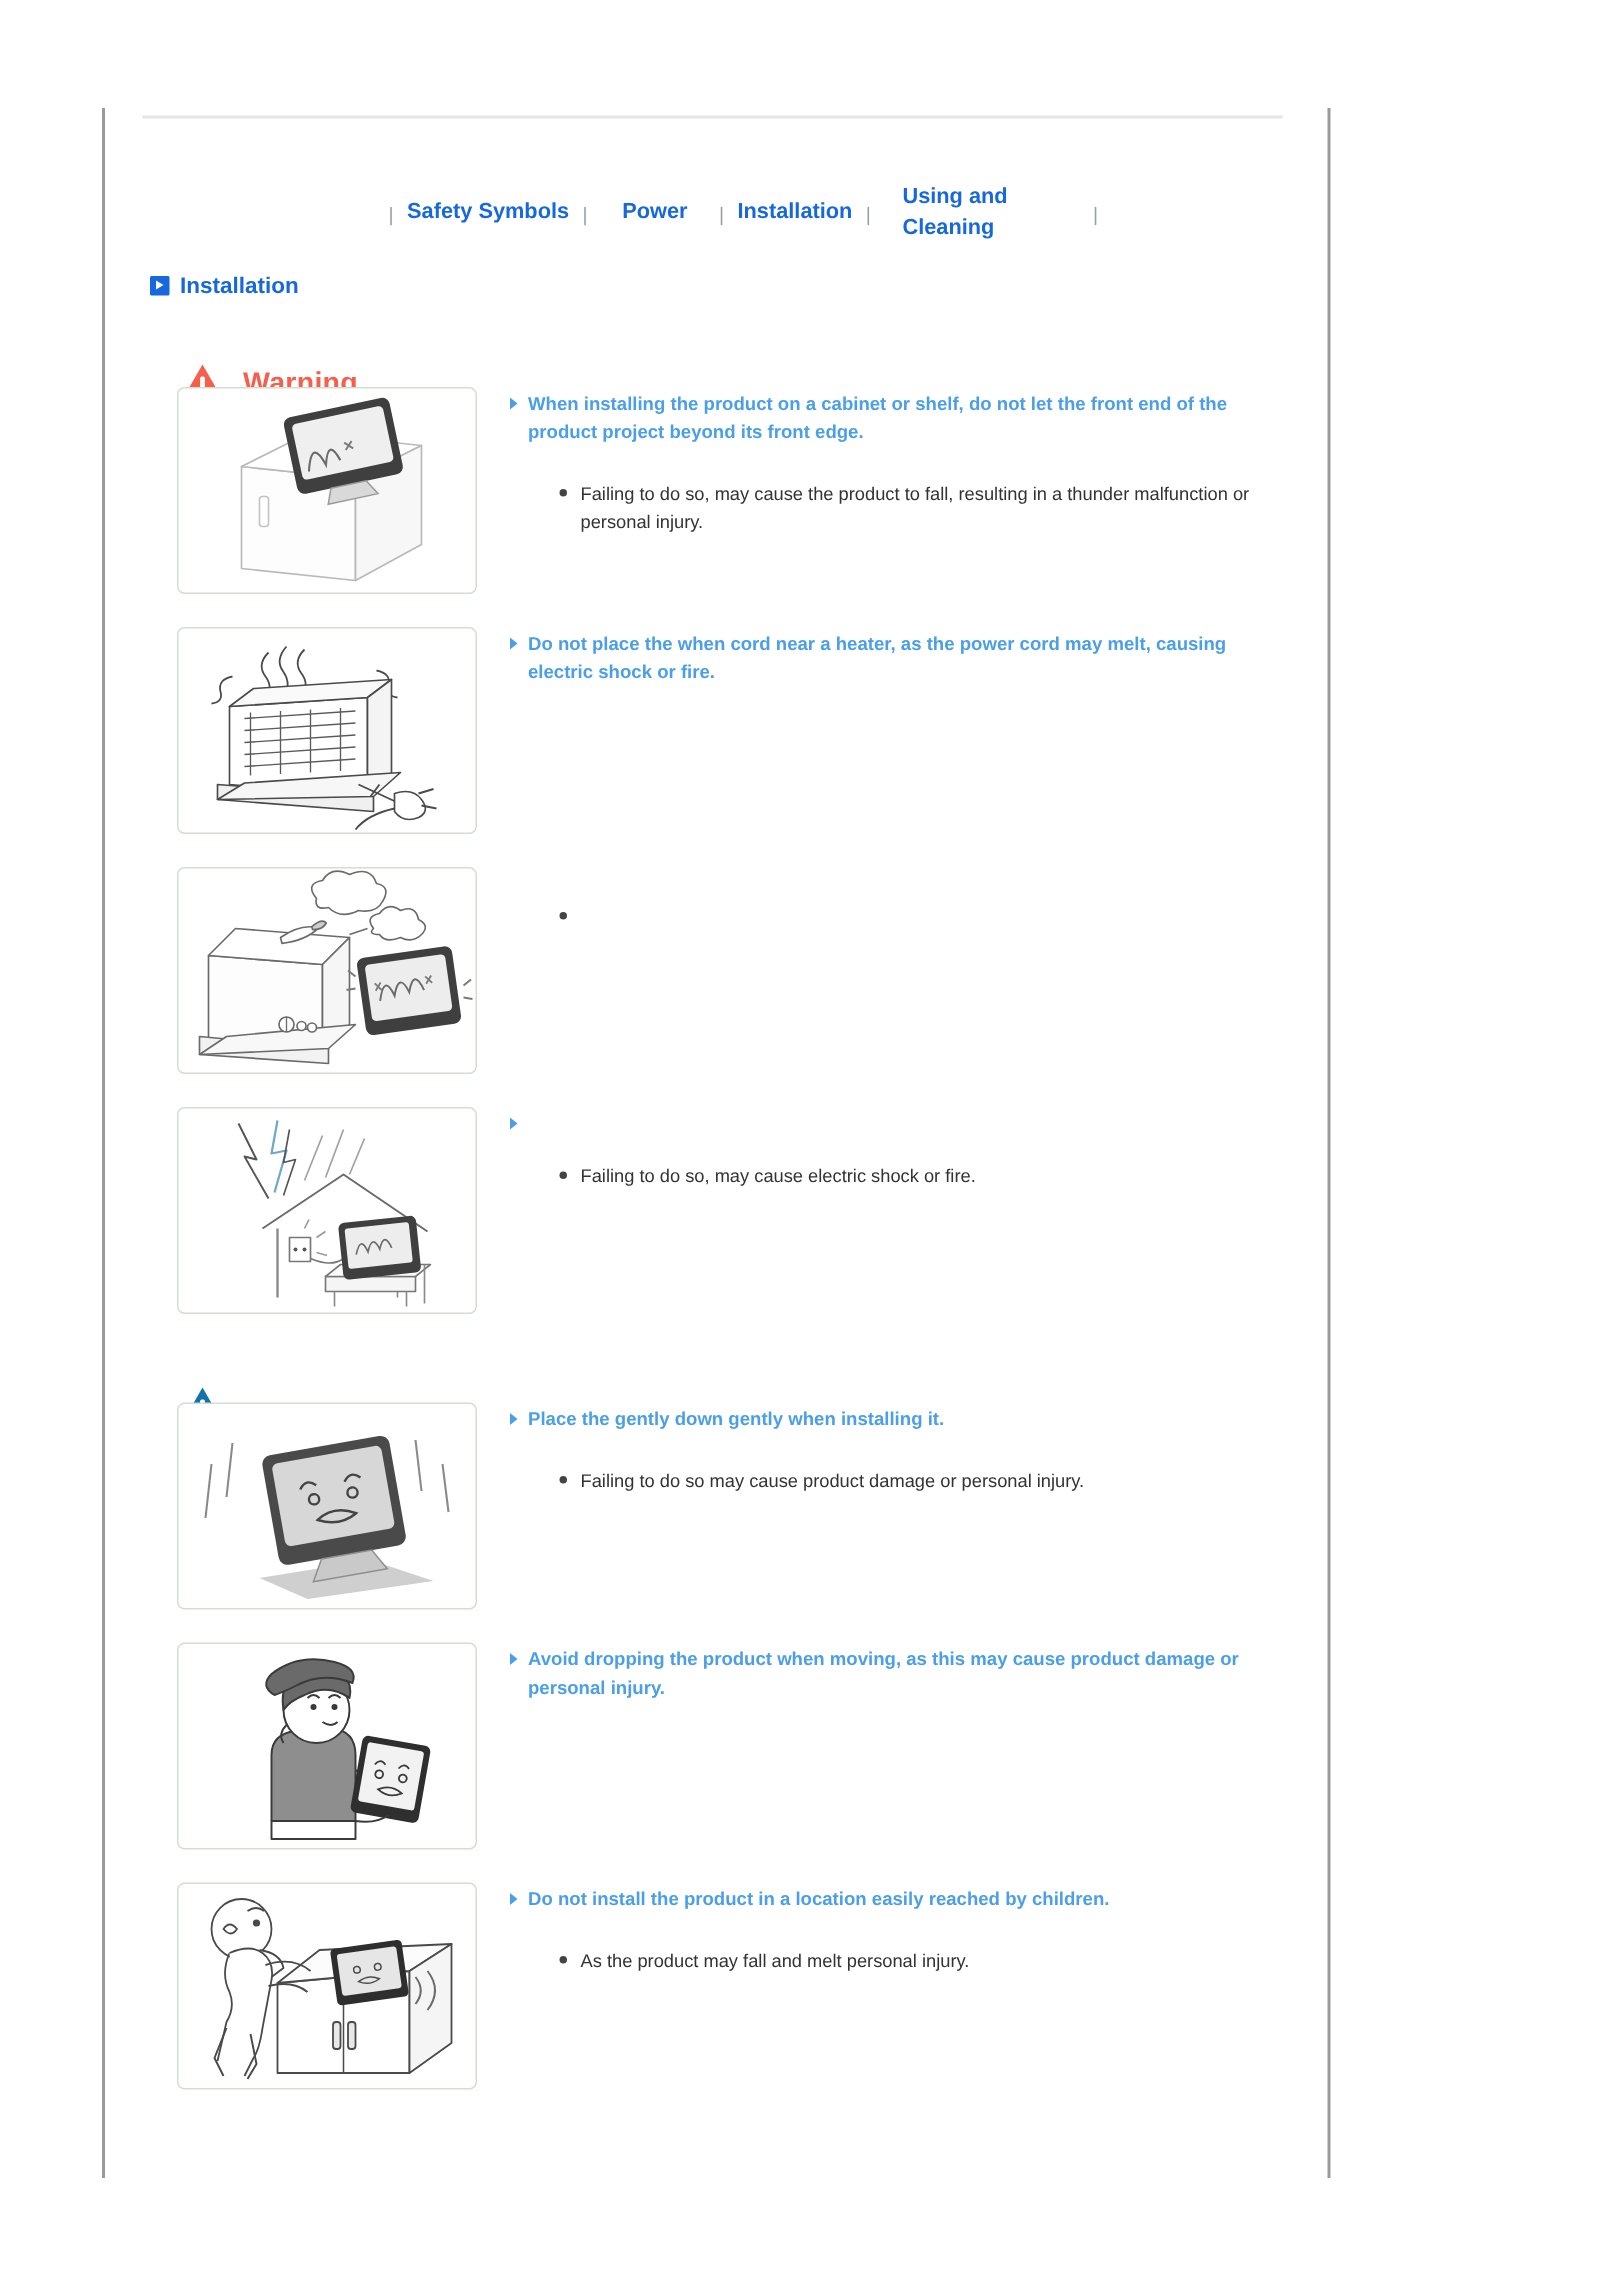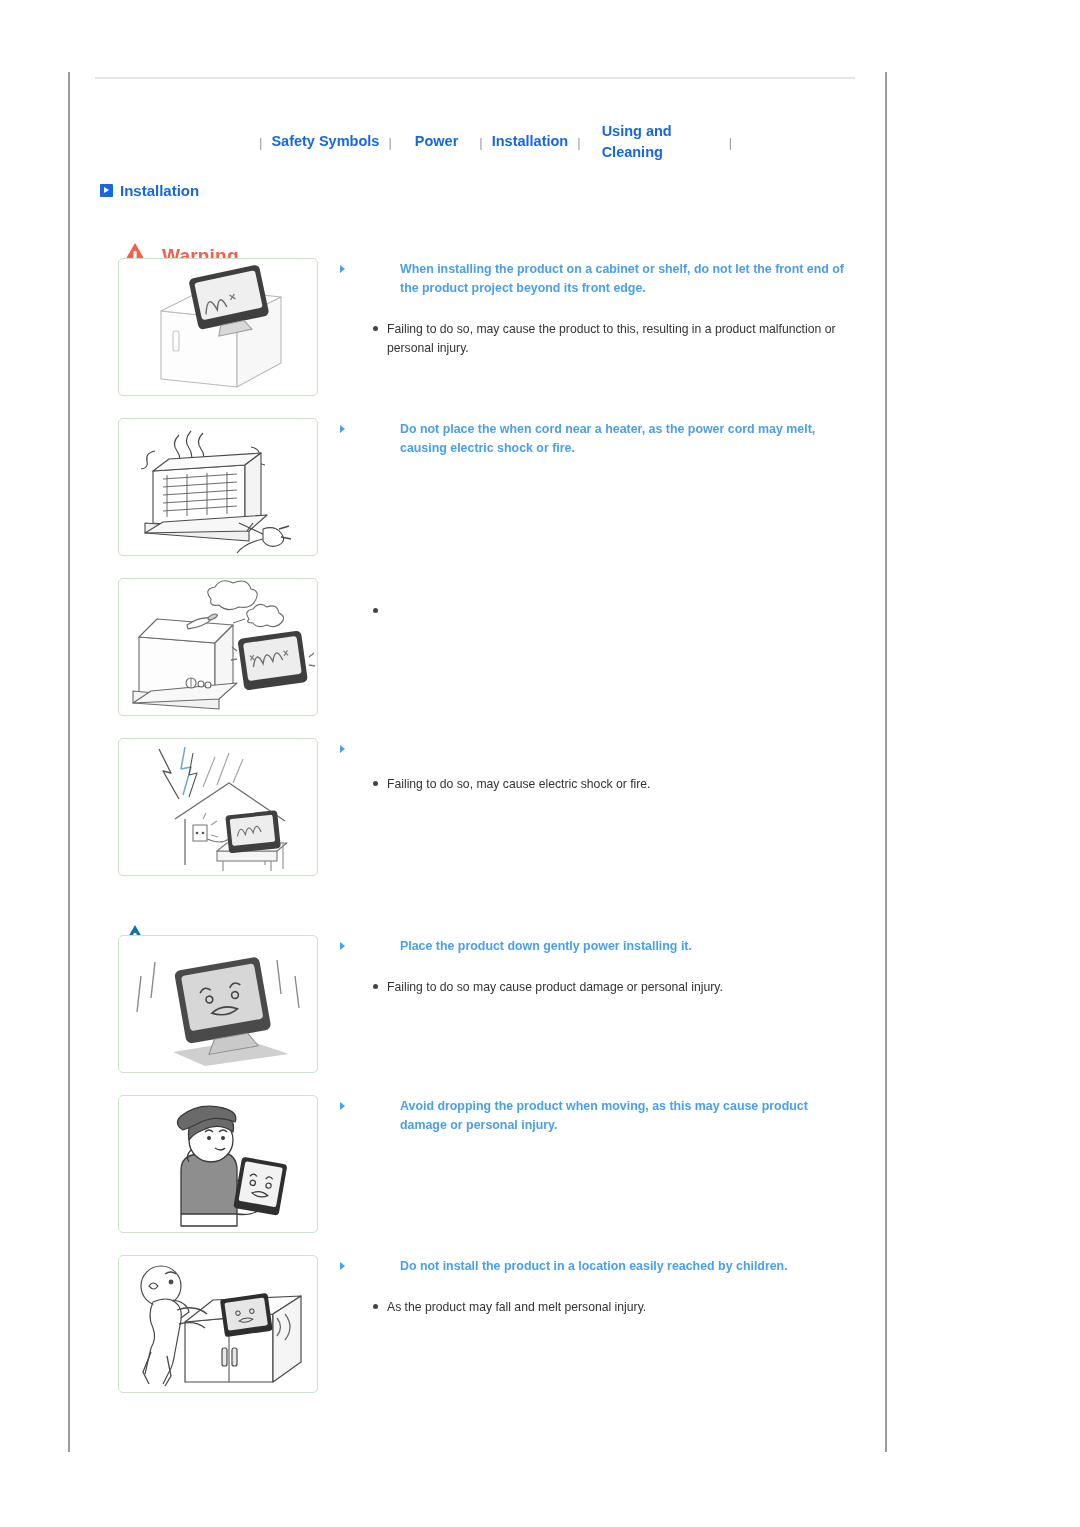--- a/index.html
+++ b/index.html
@@ -154,21 +154,20 @@
     width: 0; height: 0;
     border-left: 5px solid #4b9fe8;
     border-top: 4px solid transparent;
     border-bottom: 4px solid transparent;
   }
   .head-text {
     color: #4b9fe8;
     font-size: 12.4px;
     font-weight: bold;
     line-height: 1.55;
-    margin-left: 48px;
   }
   .sub-row {
     display: flex;
     align-items: flex-start;
     gap: 9px;
     margin-top: 22px;
     margin-left: 33px;
   }
   .dot {
     flex: 0 0 auto;
@@ -242,21 +241,21 @@
         </g>
       </svg>
     </div>
     <div class="item-text">
       <div class="head-row">
         <span class="arrow"></span>
         <span class="head-text">When installing the product on a cabinet or shelf, do not let the front end of the product project beyond its front edge.</span>
       </div>
       <div class="sub-row">
         <span class="dot"></span>
-        <span class="sub-text">Failing to do so, may cause the product to this, resulting in a product malfunction or personal injury.</span>
+        <span class="sub-text">Failing to do so, may cause the product to fall, resulting in a thunder malfunction or personal injury.</span>
       </div>
     </div>
   </div>
 
   <div class="item" style="top:418px;">
     <div class="thumb">
       <svg width="198" height="136" viewBox="0 0 198 136">
         <g fill="none" stroke="#4a4a4a" stroke-width="1.1" stroke-linejoin="round">
           <path d="M60 16 q-8 8 -2 16 q6 8 -1 16" stroke-width="1.2"></path>
           <path d="M72 12 q-8 9 -2 17 q6 9 -1 17" stroke-width="1.2"></path>
@@ -407,21 +406,21 @@
             <circle cx="118" cy="62" r="3.4"></circle>
             <path d="M92 76 q12 -8 26 0 q-12 7 -26 0 Z"></path>
           </g>
           <path d="M90 102 L124 102 L132 116 L82 116 Z" fill="#c9c9c9" stroke="#8f8f8f" stroke-width="1"></path>
         </g>
       </svg>
     </div>
     <div class="item-text">
       <div class="head-row">
         <span class="arrow"></span>
-        <span class="head-text">Place the product down gently power installing it.</span>
+        <span class="head-text">Place the gently down gently when installing it.</span>
       </div>
       <div class="sub-row">
         <span class="dot"></span>
         <span class="sub-text">Failing to do so may cause product damage or personal injury.</span>
       </div>
     </div>
   </div>
 
   <div class="item" style="top:1095px;">
     <div class="thumb">

